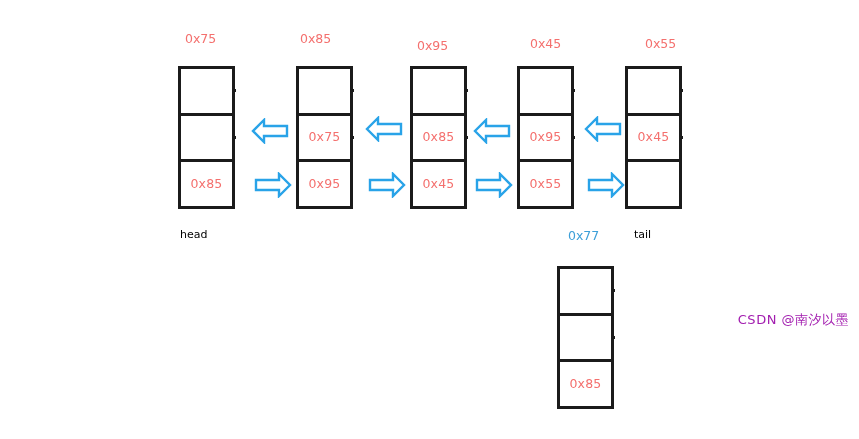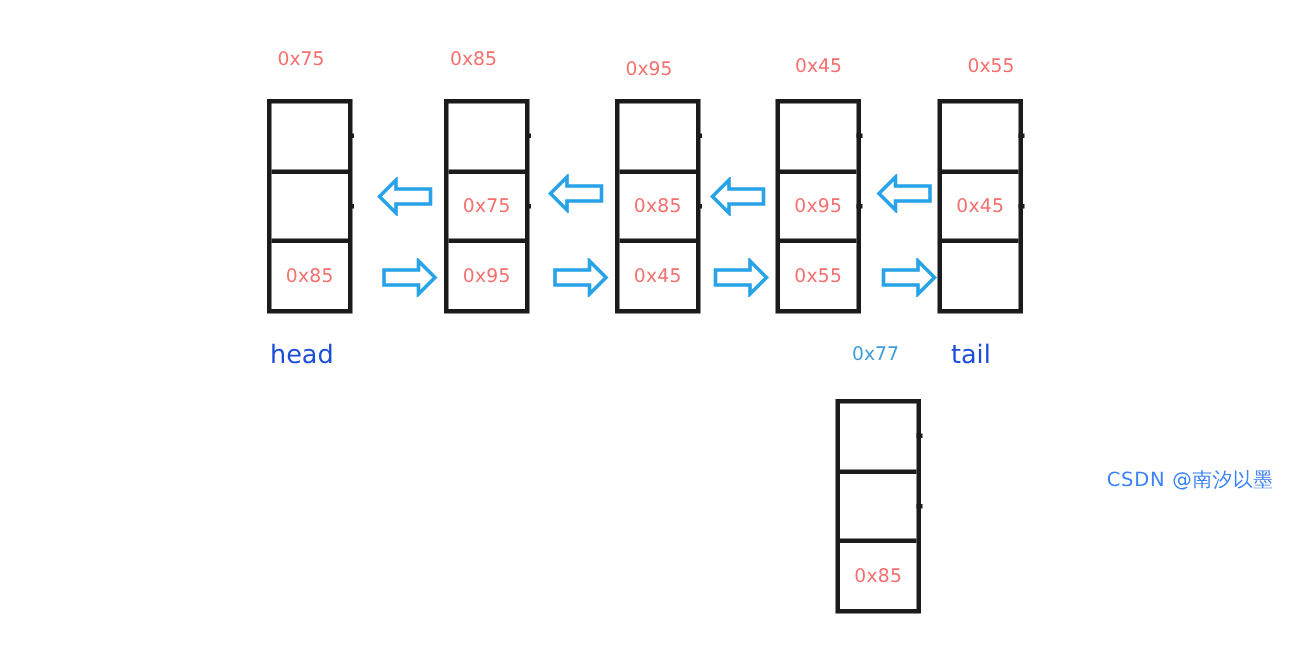--- a/index.html
+++ b/index.html
@@ -63,41 +63,41 @@
     position: absolute;
     font-size: 12.5px;
     color: #f4706e;
     white-space: nowrap;
     line-height: 1;
   }
   .addr-label.blue { color: #3d9fd8; }
 
   .end-label {
     position: absolute;
-    font-size: 17px;
-    color: #1d4ed8;
+    font-size: 11px;
+    color: #000000;
     white-space: nowrap;
     line-height: 1;
   }
 
   
   .arrow {
     position: absolute;
     width: 40px;
     height: 26px;
   }
   .arrow svg { display: block; width: 100%; height: 100%; }
 
   
   #watermark {
     position: absolute;
     right: 10px;
     bottom: 8px;
     font-size: 13px;
-    color: #3b82f6;
+    color: #a21caf;
     white-space: nowrap;
     letter-spacing: 0.5px;
   }
 </style>
 </head>
 <body>
 
 <div id="canvas">
 
   <div class="addr-label" style="left:185px; top:33px;">0x75</div>

